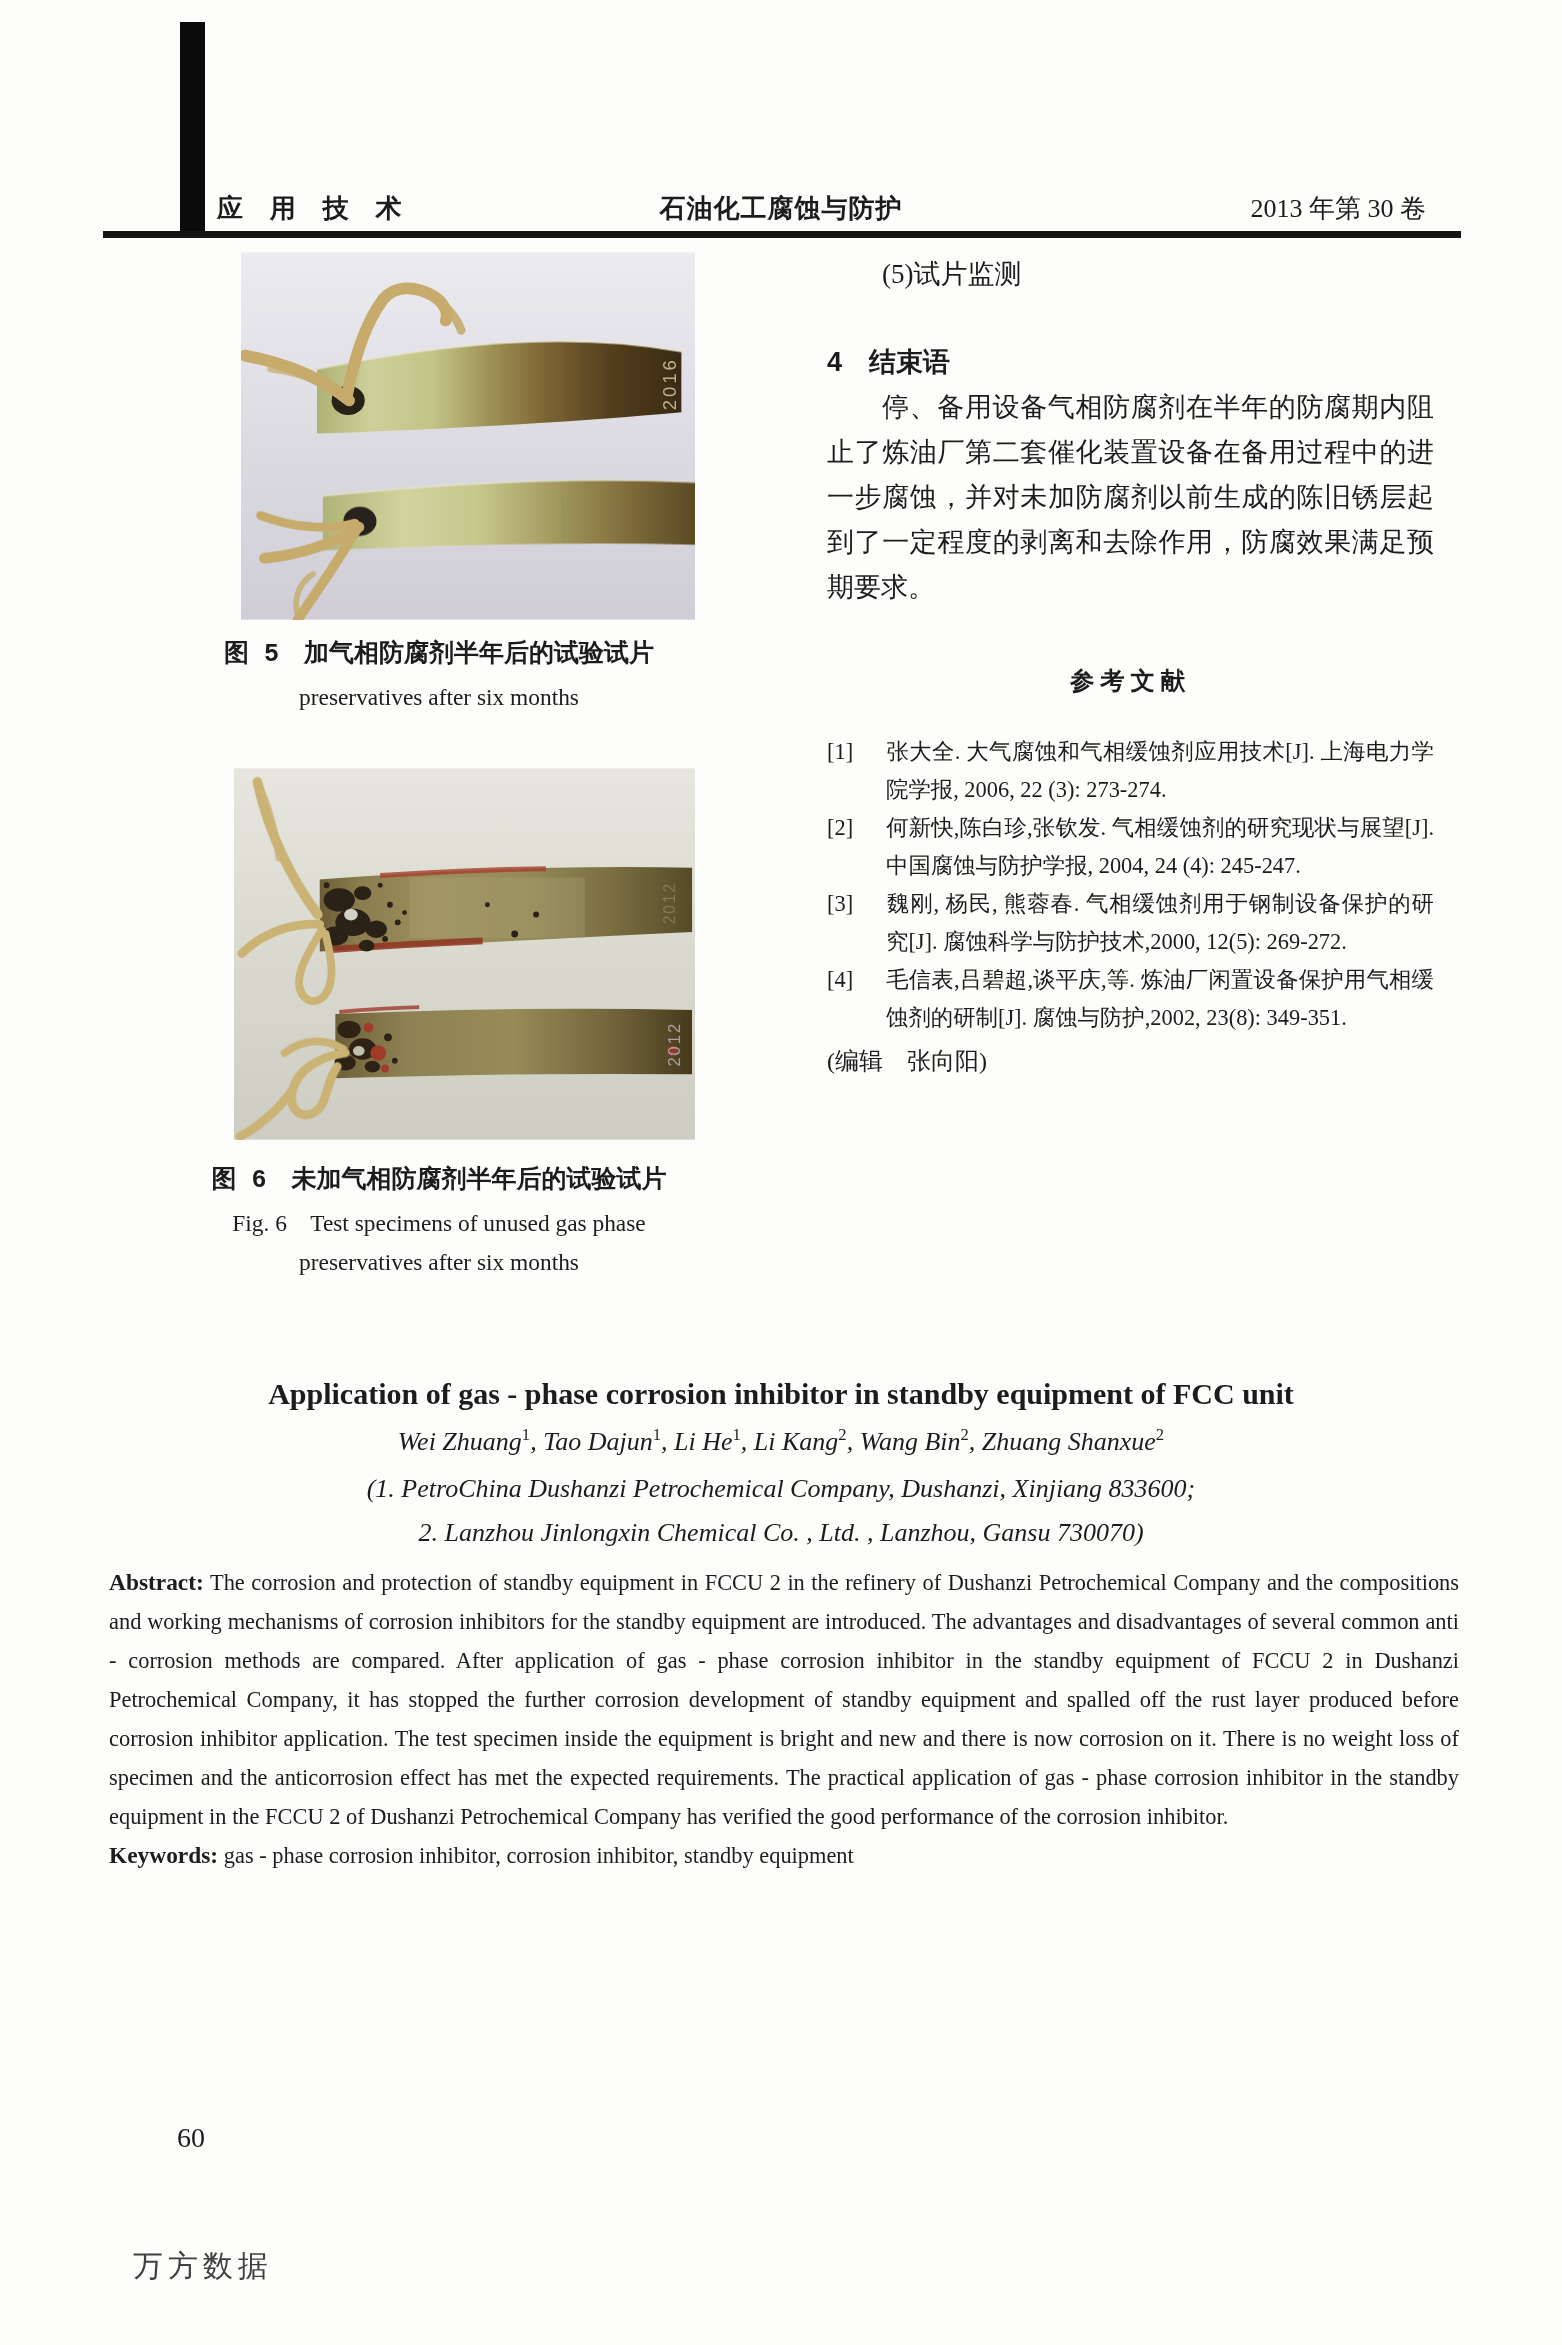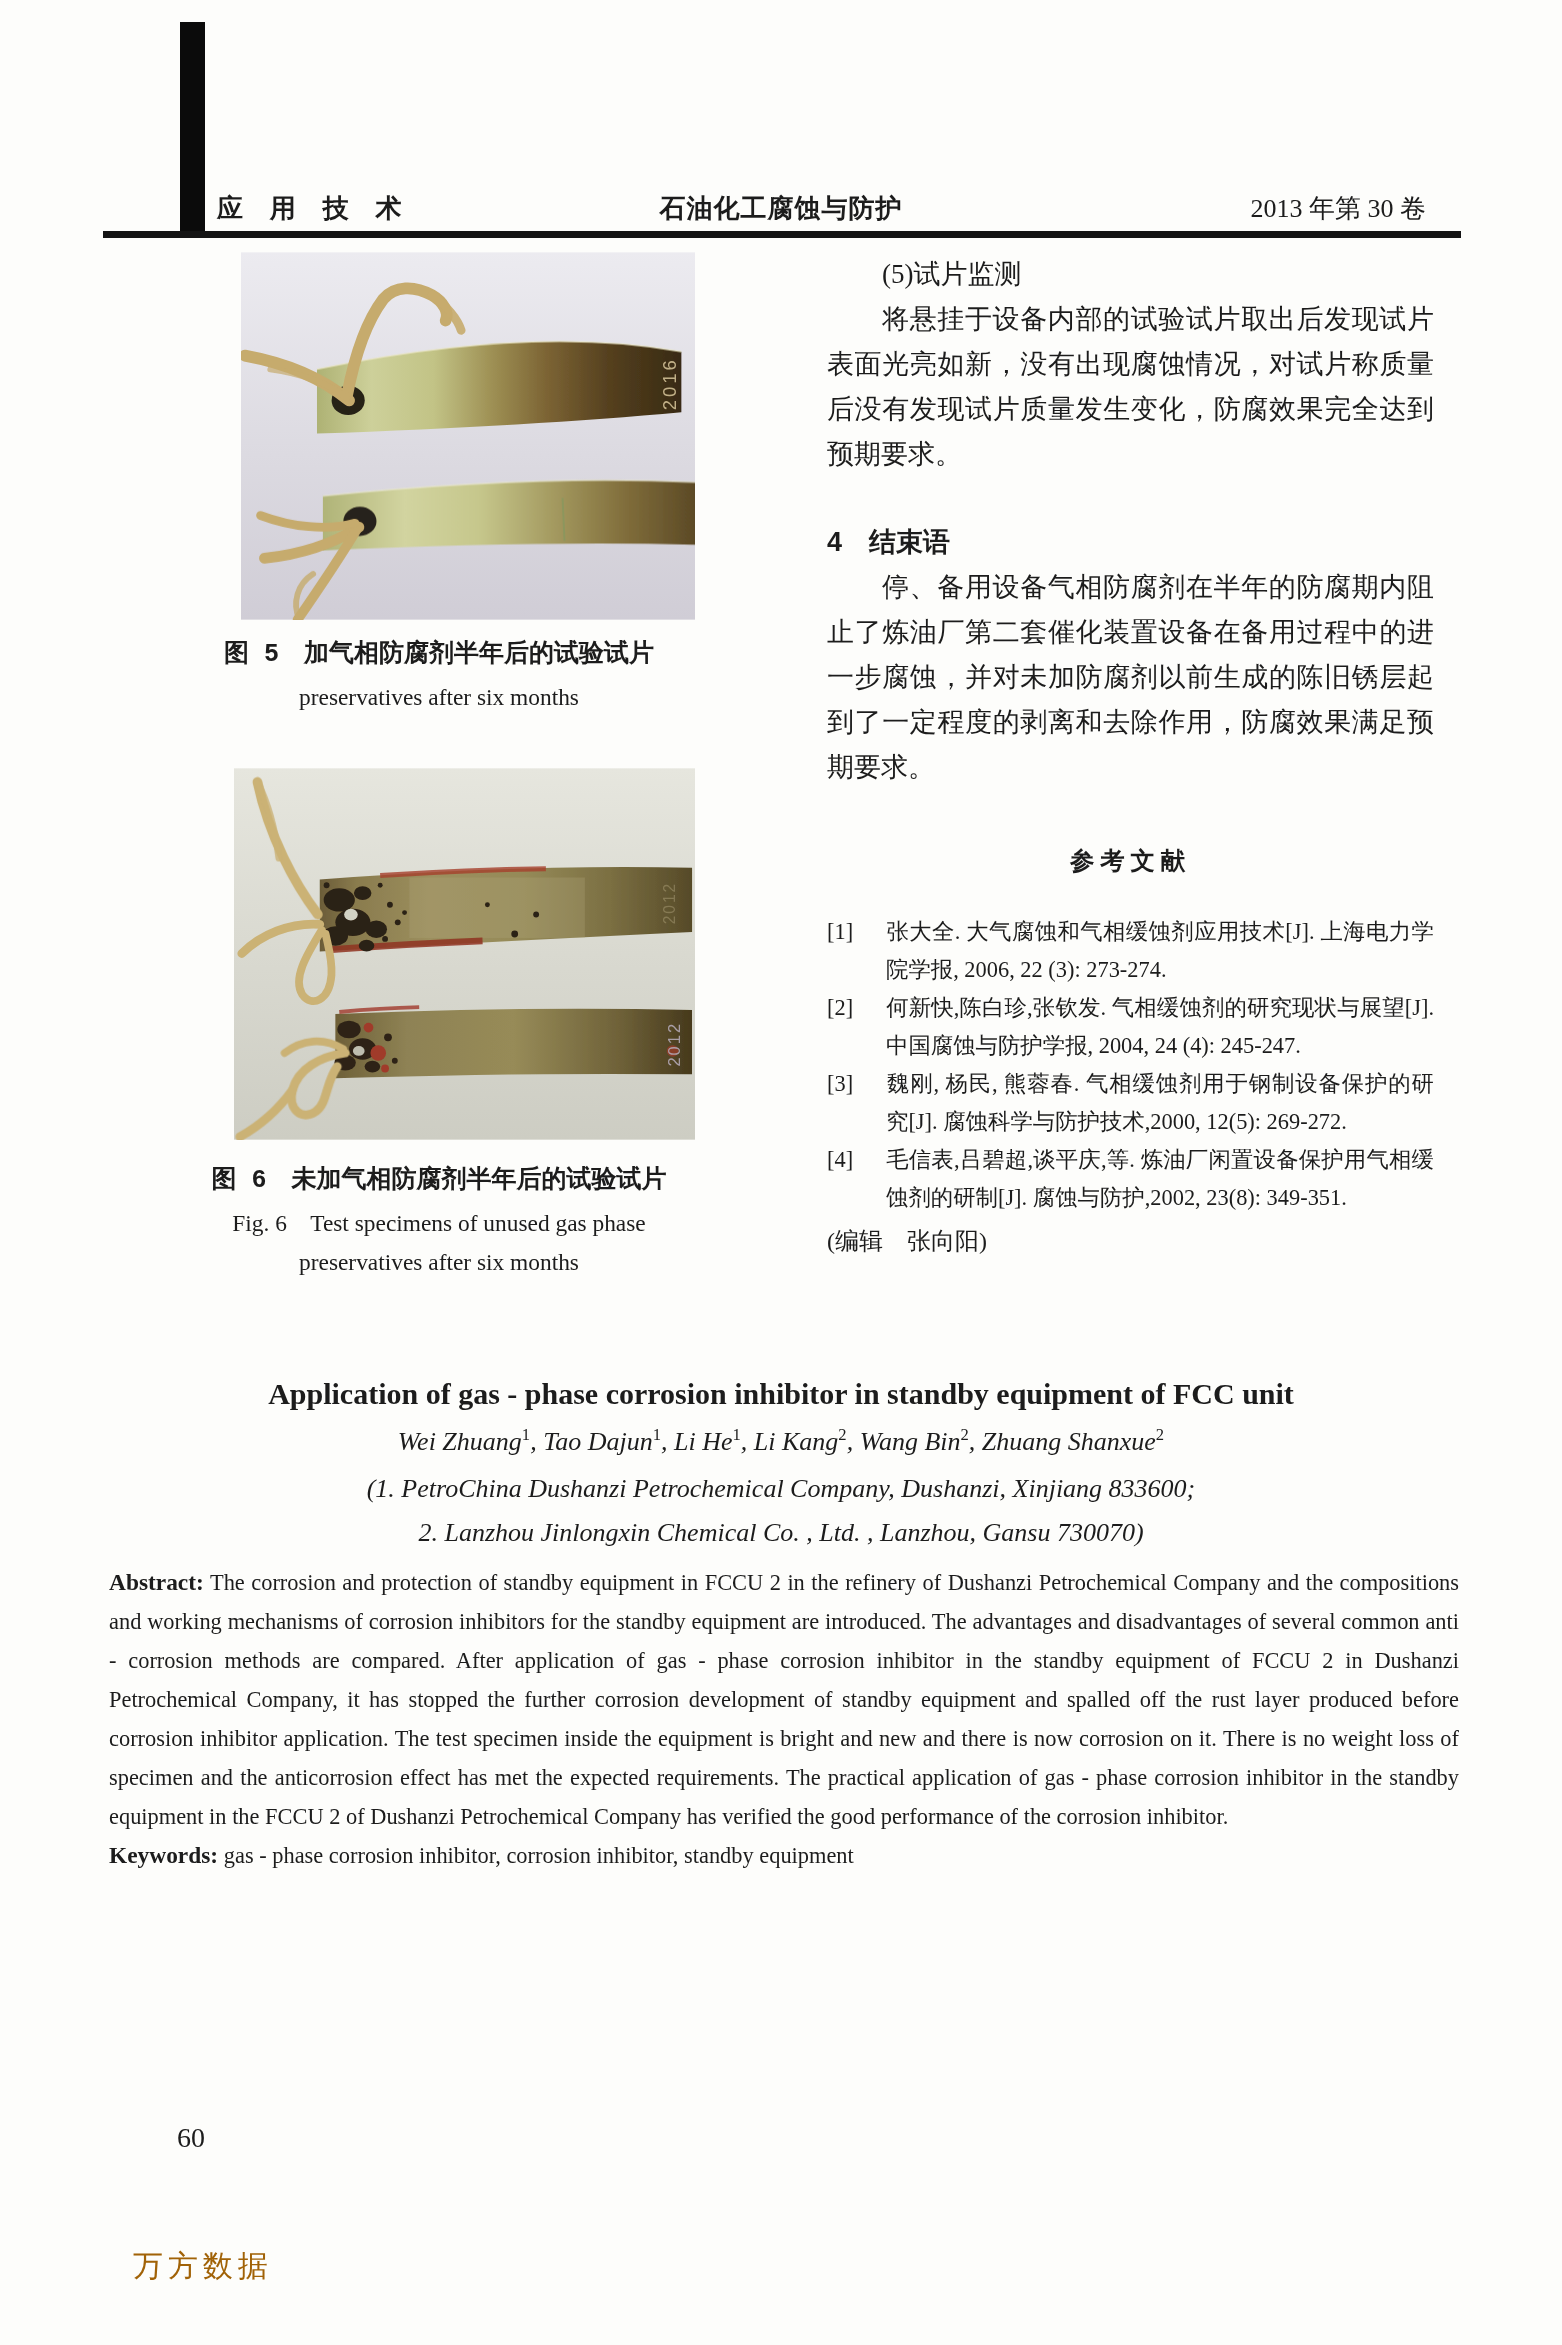--- a/index.html
+++ b/index.html
@@ -52,21 +52,21 @@
   .en-affil   { position:absolute; left:0; width:100%; text-align:center; font-size:26px; font-style:italic; }
   #affil1 { top:1474px; }
   #affil2 { top:1518px; }
   .en-body    { position:absolute; left:109px; top:1563px; width:1350px; }
   .abstract-p { font-size:22.4px; line-height:39px; text-align:justify; margin:0; }
   .kw-p       { font-size:22.4px; line-height:39px; margin:0; }
   .b-label    { font-weight:bold; font-size:23.4px; font-style:normal; }
 
   
   .page-num  { position:absolute; left:177px; top:2122px; font-size:28px; }
-  .watermark { position:absolute; left:133px; top:2246px; font-size:30px; color:#a16207; letter-spacing:4.9px; }
+  .watermark { position:absolute; left:133px; top:2246px; font-size:30px; color:#404040; letter-spacing:4.9px; }
 </style>
 </head>
 <body>
 
 <div class="page">
 
   <div class="corner-bar"></div>
   <div class="hdr-left">应 用 技 术</div>
   <div class="hdr-center">石油化工腐蚀与防护</div>
   <div class="hdr-right">2013 年第 30 卷</div>
@@ -230,21 +230,20 @@
   </svg>
 
   <div id="cap6" class="figcap">
     <div class="zh">图 6　未加气相防腐剂半年后的试验试片</div>
     <div class="en">Fig. 6　Test specimens of unused gas phase</div>
     <div class="en">preservatives after six months</div>
   </div>
 
   <div class="rcol">
     <p class="h-item5">(5)试片监测</p>
-    <p class="body-p">将悬挂于设备内部的试验试片取出后发现试片表面光亮如新，没有出现腐蚀情况，对试片称质量后没有发现试片质量发生变化，防腐效果完全达到预期要求。</p>
     <p class="h-sec4">4　结束语</p>
     <p class="body-p">停、备用设备气相防腐剂在半年的防腐期内阻止了炼油厂第二套催化装置设备在备用过程中的进一步腐蚀，并对未加防腐剂以前生成的陈旧锈层起到了一定程度的剥离和去除作用，防腐效果满足预期要求。</p>
     <p class="h-refs">参考文献</p>
     <ul class="ref-list">
       <li class="ref">
         <span class="ref-num">[1]</span><span class="ref-text">张大全. 大气腐蚀和气相缓蚀剂应用技术[J]. 上海电力学院学报, 2006, 22 (3): 273-274.</span>
       </li>
       <li class="ref">
         <span class="ref-num">[2]</span><span class="ref-text">何新快,陈白珍,张钦发. 气相缓蚀剂的研究现状与展望[J]. 中国腐蚀与防护学报, 2004, 24 (4): 245-247.</span>
       </li>

